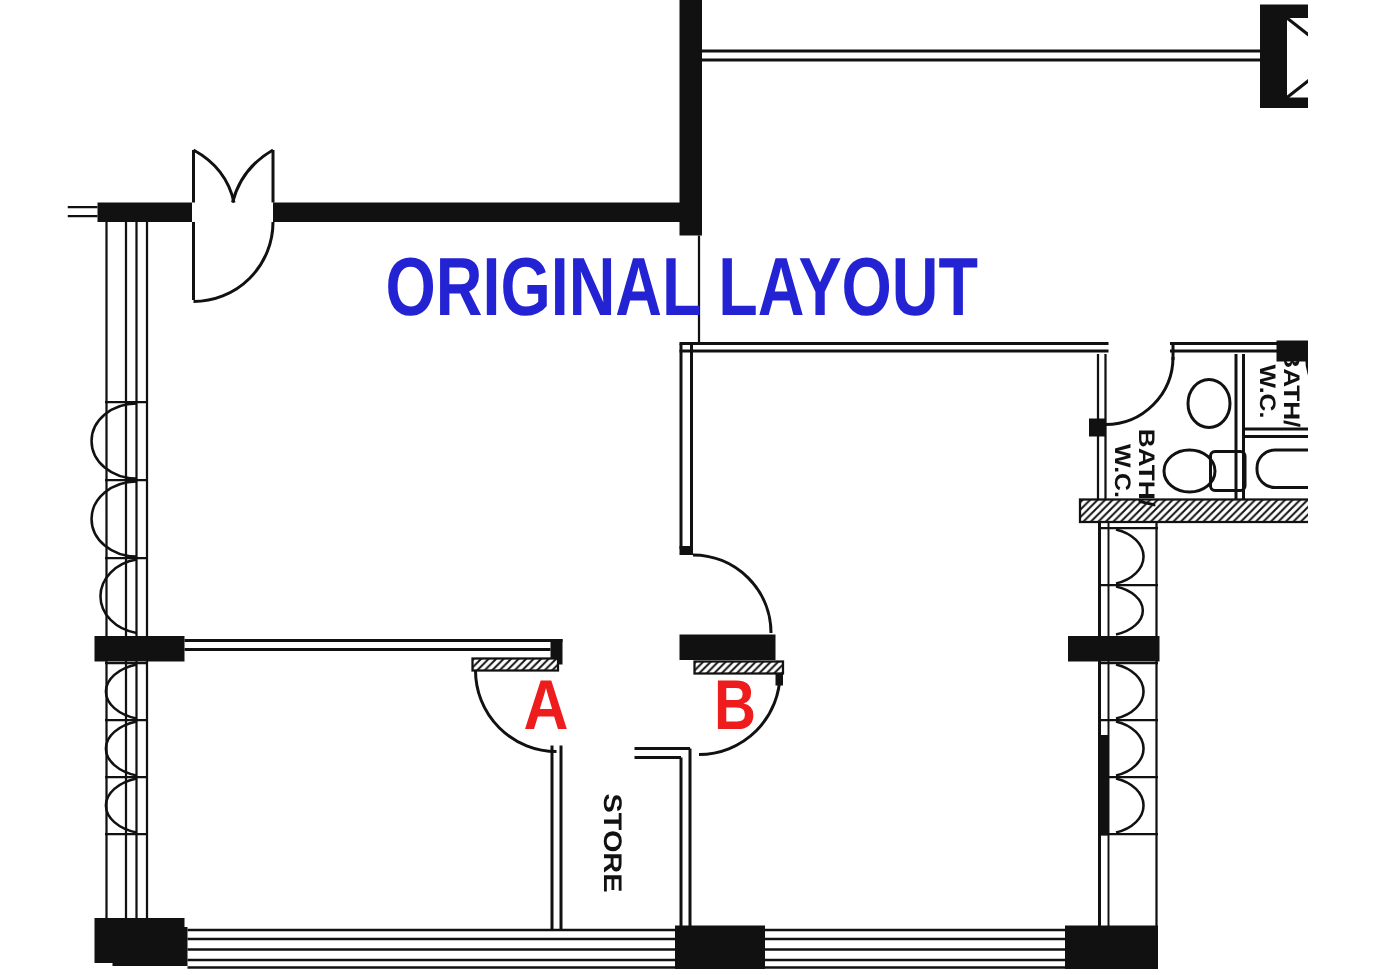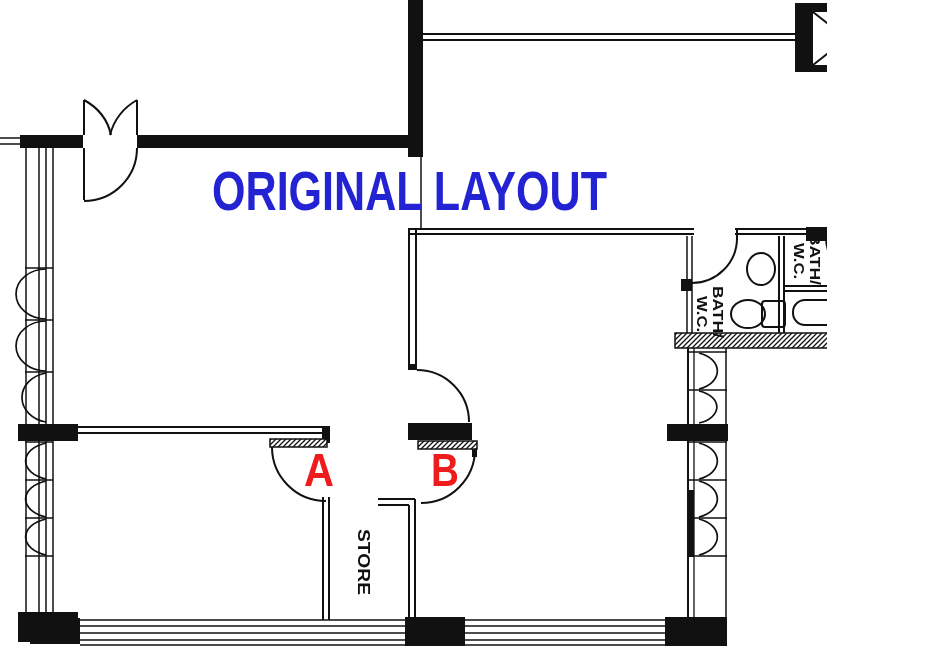--- a/index.html
+++ b/index.html
@@ -1,17 +1,17 @@
 <!DOCTYPE html>
 <html><head>
 <meta charset="utf-8">
 <style>
   html,body{margin:0;padding:0;background:#ffffff;}
   #stage{position:relative;width:827px;height:650px;background:#ffffff;overflow:hidden;
-         font-family:"Liberation Sans", sans-serif;}
+         font-family:"Liberation Sans", sans-serif;padding-left:45px;}
   svg{display:block}
   text{font-family:"Liberation Sans", sans-serif;}
 </style>
 </head>
 <body>
 
 <div id="stage">
 <svg width="927" height="650" viewBox="0 0 927 650">
   <defs>
     <pattern id="hatch" patternUnits="userSpaceOnUse" width="5" height="5">

